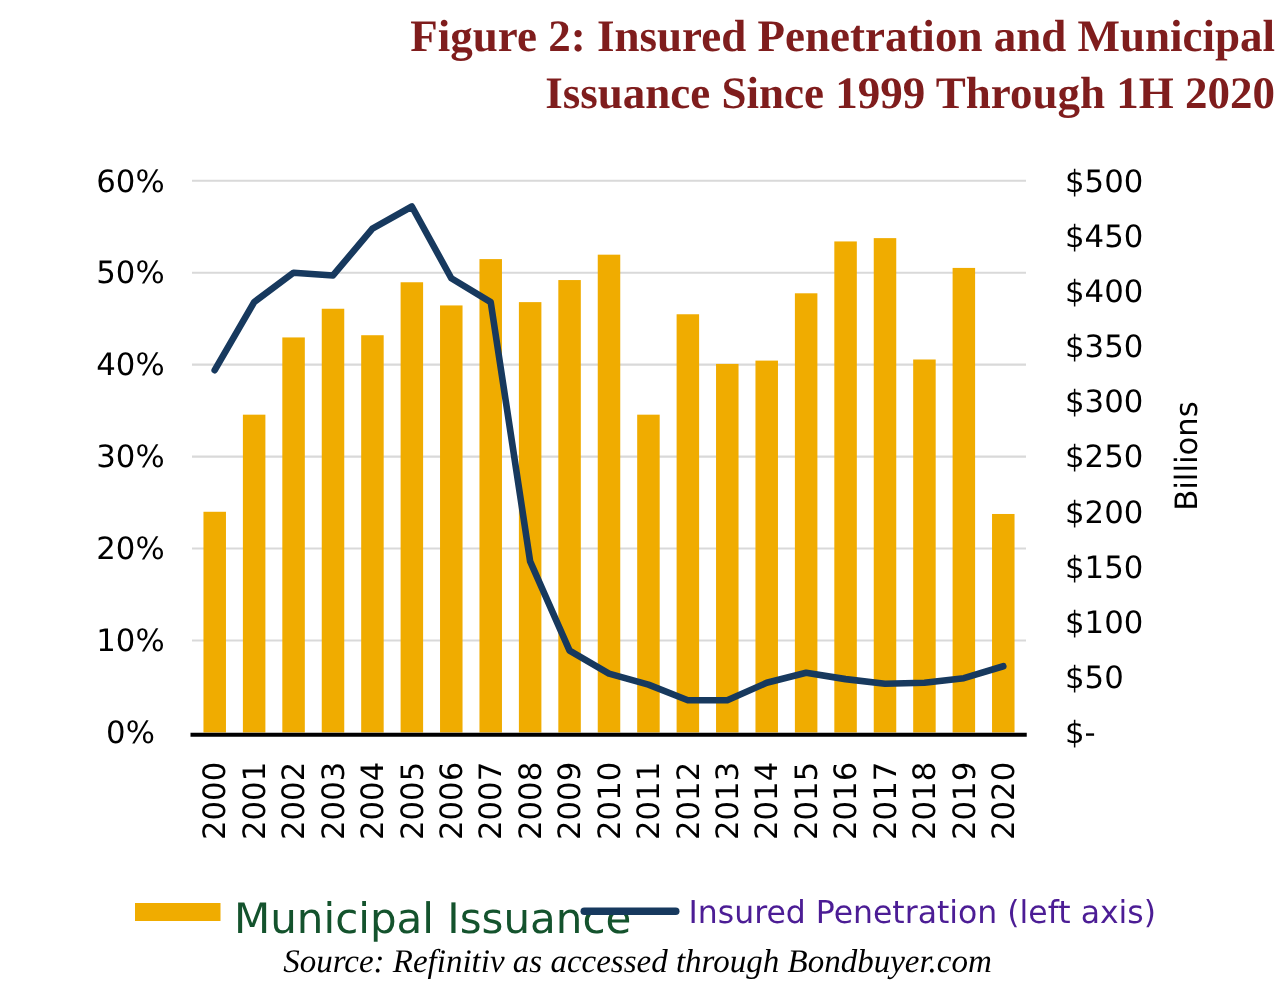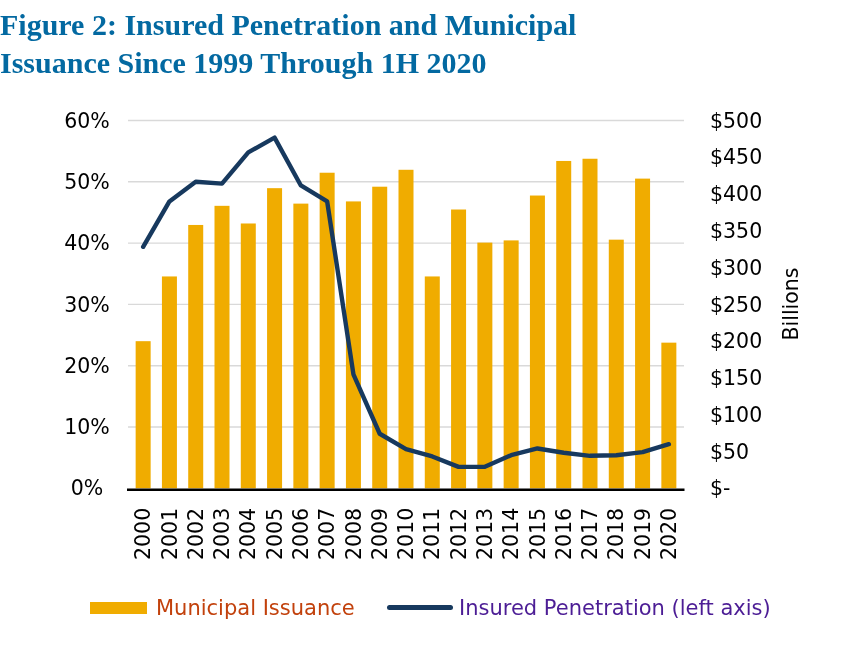--- a/index.html
+++ b/index.html
@@ -5,34 +5,34 @@
   html,body{margin:0;padding:0;background:#fff;}
   .page{
     position:relative;
     width:850px;height:666px;
     background:#ffffff;
     overflow:hidden;
     font-family:"DejaVu Sans",sans-serif;
   }
   .title{
     position:absolute;top:6px;left:0;width:850px;
-    text-align:left;
+    text-align:right;
     font-family:"Liberation Serif",serif;
     font-weight:bold;
     font-size:30px;line-height:38px;
-    color:#0369a1;
+    color:#7f1d1d;
     margin:0;
   }
   .chart-svg{position:absolute;top:0;left:0;}
   .legend-swatch-bar{
     position:absolute;left:90px;top:602px;width:57px;height:12px;
   }
   .legend-label-1{
     position:absolute;left:156px;top:596px;
-    font-size:21px;color:#c2410c;white-space:nowrap;
+    font-size:28px;color:#14532d;white-space:nowrap;
   }
   .legend-swatch-line{
     position:absolute;left:387px;top:605px;width:66px;height:5px;border-radius:3px;
   }
   .legend-label-2{
     position:absolute;left:459px;top:596px;
     font-size:21px;color:#4c1d95;white-space:nowrap;
   }
   .source{
     position:absolute;top:628px;left:0;width:850px;
@@ -120,14 +120,15 @@
       <text x="616.2857142857142" y="560" text-anchor="start" dy="0.35em" font-family="&quot;DejaVu Sans&quot;,sans-serif" font-size="20.5px" fill="#000000" transform="rotate(-90 616.2857142857142 560)">2018</text>
       <text x="642.5714285714286" y="560" text-anchor="start" dy="0.35em" font-family="&quot;DejaVu Sans&quot;,sans-serif" font-size="20.5px" fill="#000000" transform="rotate(-90 642.5714285714286 560)">2019</text>
       <text x="668.8571428571429" y="560" text-anchor="start" dy="0.35em" font-family="&quot;DejaVu Sans&quot;,sans-serif" font-size="20.5px" fill="#000000" transform="rotate(-90 668.8571428571429 560)">2020</text>
     </svg>
 
   <div class="legend-swatch-bar" style="background: rgb(240, 172, 0);"></div>
   <div class="legend-label-1">Municipal Issuance</div>
   <div class="legend-swatch-line" style="background: rgb(23, 57, 94);"></div>
   <div class="legend-label-2">Insured Penetration (left axis)</div>
 
+  <div class="source">Source: Refinitiv as accessed through Bondbuyer.com</div>
 
 </div>
 
 </body></html>

